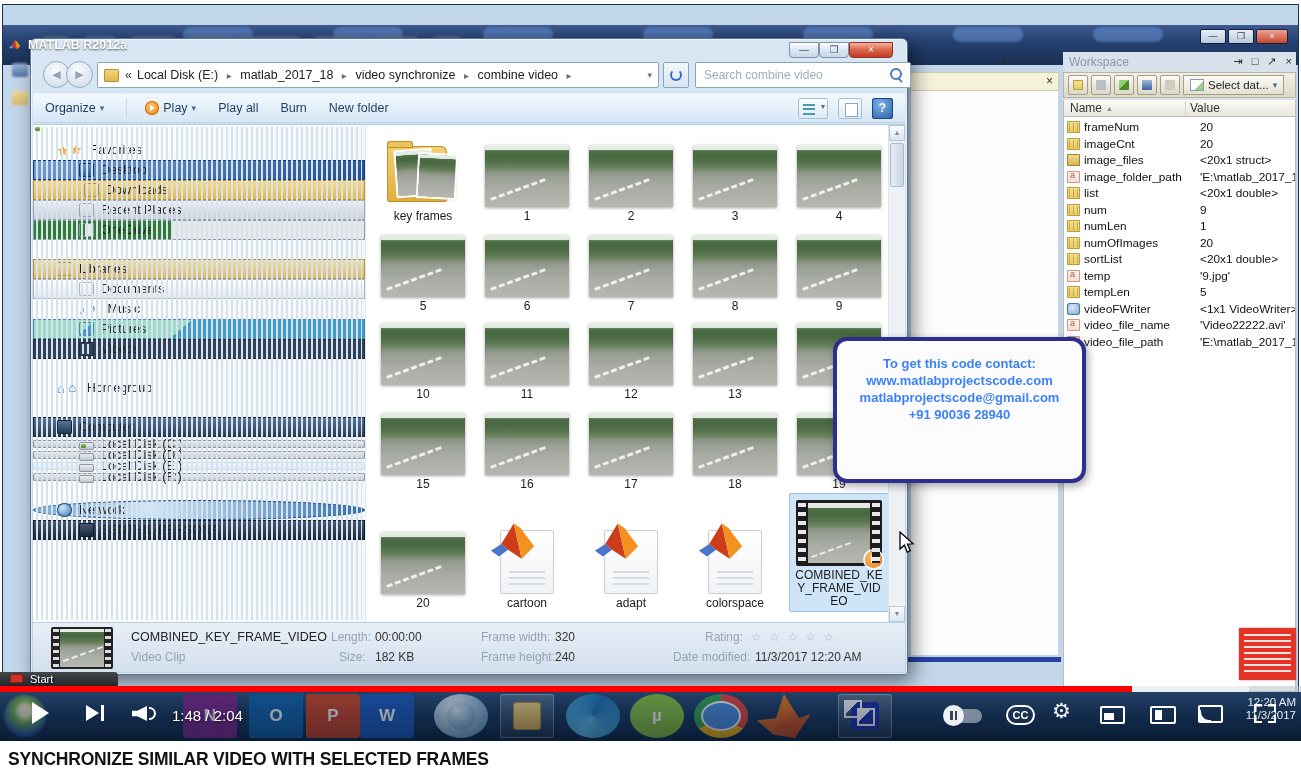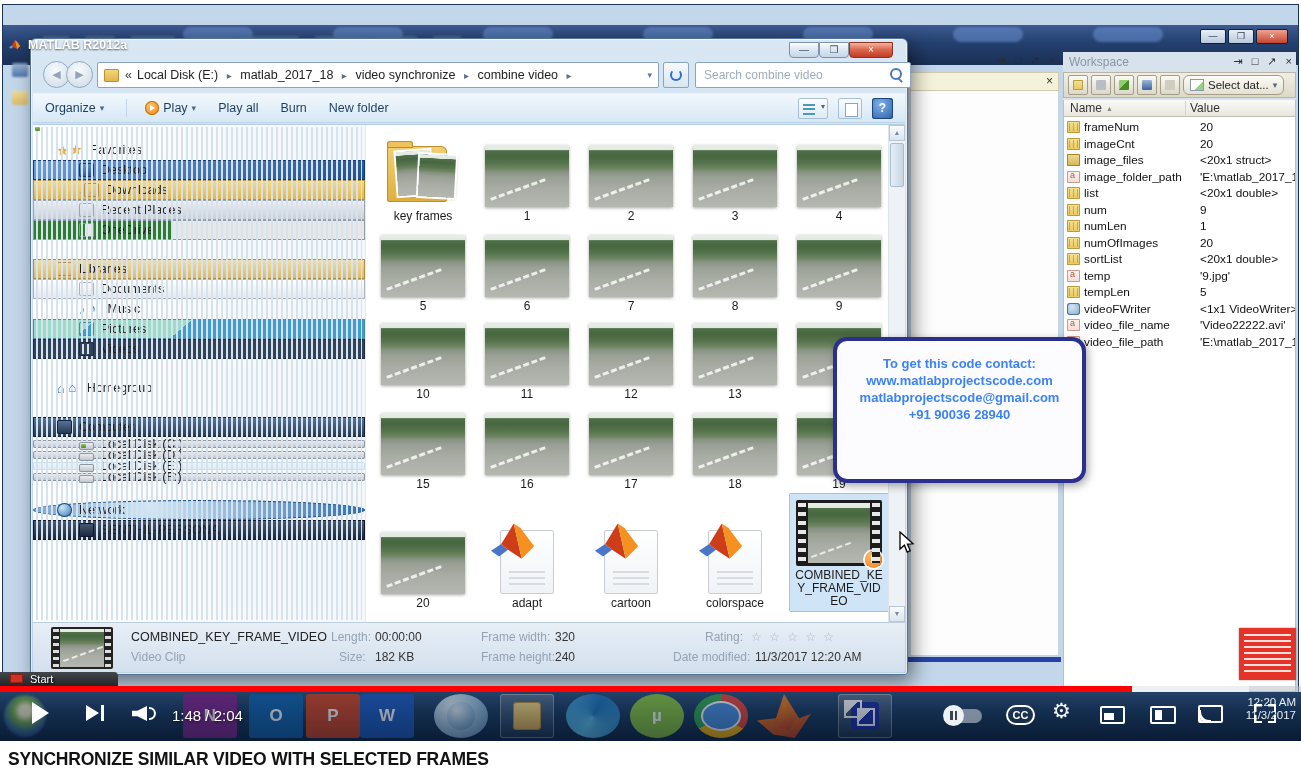--- a/index.html
+++ b/index.html
@@ -136,21 +136,21 @@
   .ws-title { position:absolute; left:0; right:0; top:0; height:20px; display:flex; align-items:center; padding:0 6px; }
   .ws-title-text { font-size:12px; color:#3c4a5a; opacity:.5; filter:blur(.5px); }
   .ws-toolbar { position:absolute; left:0; right:0; top:20px; height:26px; background:linear-gradient(#f0eee4,#ddd9c8); border:1px solid #b9b4a4; display:flex; align-items:center; padding:0 4px; gap:3px; }
   .ws-tb-btn { width:20px; height:20px; border:1px solid #a39d8a; border-radius:2px; background:linear-gradient(#fbfaf6,#dcd8c8); position:relative; }
   .ws-tb-btn::before { content:""; position:absolute; left:4px; top:4px; width:10px; height:10px; border-radius:1px; }
   .ws-tb-btn.b1::before { background:linear-gradient(#f6e396,#e9c75a); box-shadow:inset 0 0 0 1px #b99c3f; }
   .ws-tb-btn.b2::before { background:#b9bec4; }
   .ws-tb-btn.b3::before { background:linear-gradient(135deg,#8fd06a 0 50%,#4a8a2a 50%); }
   .ws-tb-btn.b4::before { background:linear-gradient(#9db8d8,#3a62a0); }
   .ws-tb-btn.b5::before { background:#cfccc0; }
-  .ws-select { margin-left:0; display:flex; align-items:center; gap:4px; height:20px; padding:0 6px; border:1px solid #a39d8a; border-radius:6px; background:linear-gradient(#fcfbf7,#e4e0d2); font-size:11.5px; color:#222; white-space:nowrap;text-align:right; }
+  .ws-select { margin-left:0; display:flex; align-items:center; gap:4px; height:20px; padding:0 6px; border:1px solid #a39d8a; border-radius:0; background:linear-gradient(#fcfbf7,#e4e0d2); font-size:11.5px; color:#222; white-space:nowrap;text-align:right; }
   .ws-select .ic { width:14px; height:12px; background:linear-gradient(135deg,#fff 0 60%,#9ad08a 60%); box-shadow:inset 0 0 0 1px #8a9aa8; }
   .ws-colhead { position:absolute; left:0; right:0; top:48px; height:17px; display:flex; background:linear-gradient(#fafaf7,#e8e6dd); border:1px solid #c2bfb2; border-top:none; font-size:12px; color:#333; align-items:center; }
   .ws-col-name { width:122px; padding-left:6px; border-right:1px solid #d5d2c6; display:flex; align-items:center; gap:4px; }
   .ws-sort { font-size:7px; color:#888; }
   .ws-col-value { padding-left:4px; }
   .ws-table { position:absolute; left:0; right:0; top:65px; bottom:34px; background:#fff; border:1px solid #c2bfb2; border-top:none; overflow:hidden; padding-top:2px; }
   .wrow { height:16.5px; display:flex; align-items:center; font-size:11.8px; padding-left:3px; white-space:nowrap; }
   .w-icon { width:13px; height:12px; margin-right:4px; border-radius:1px; flex:none; background:linear-gradient(#f6e396,#e9c75a); box-shadow:inset 0 0 0 1px #b99c3f; position:relative; }
   .vtype-double .w-icon::before { content:""; position:absolute; left:2px; top:2px; right:2px; bottom:2px; background:repeating-linear-gradient(90deg,rgba(160,120,30,.5) 0 1px,transparent 1px 4px); }
   .vtype-struct .w-icon { background:linear-gradient(#efdc9a,#d8b44e); box-shadow:inset 0 0 0 1px #a3842c; }
@@ -692,35 +692,35 @@
 
       <div class="art-page">
         <svg class="mlogo" viewBox="0 0 44 40">
           <polygon points="0,26 9,20 15,25 7,31" fill="#4a76c9"></polygon>
           <polygon points="9,20 20,2 27,33 15,25" fill="#cd3d1a"></polygon>
           <polygon points="20,2 27,33 38,22 26,6" fill="#f59120"></polygon>
         </svg>
       </div>
 
     </div>
-    <div class="tile-label">adapt</div>
+    <div class="tile-label">cartoon</div>
   </div>
           <div class="tile type-mfile">
     <div class="art">
 
       <div class="art-page">
         <svg class="mlogo" viewBox="0 0 44 40">
           <polygon points="0,26 9,20 15,25 7,31" fill="#4a76c9"></polygon>
           <polygon points="9,20 20,2 27,33 15,25" fill="#cd3d1a"></polygon>
           <polygon points="20,2 27,33 38,22 26,6" fill="#f59120"></polygon>
         </svg>
       </div>
 
     </div>
-    <div class="tile-label">cartoon</div>
+    <div class="tile-label">adapt</div>
   </div>
           <div class="tile type-mfile">
     <div class="art">
 
       <div class="art-page">
         <svg class="mlogo" viewBox="0 0 44 40">
           <polygon points="0,26 9,20 15,25 7,31" fill="#4a76c9"></polygon>
           <polygon points="9,20 20,2 27,33 15,25" fill="#cd3d1a"></polygon>
           <polygon points="20,2 27,33 38,22 26,6" fill="#f59120"></polygon>
         </svg>

